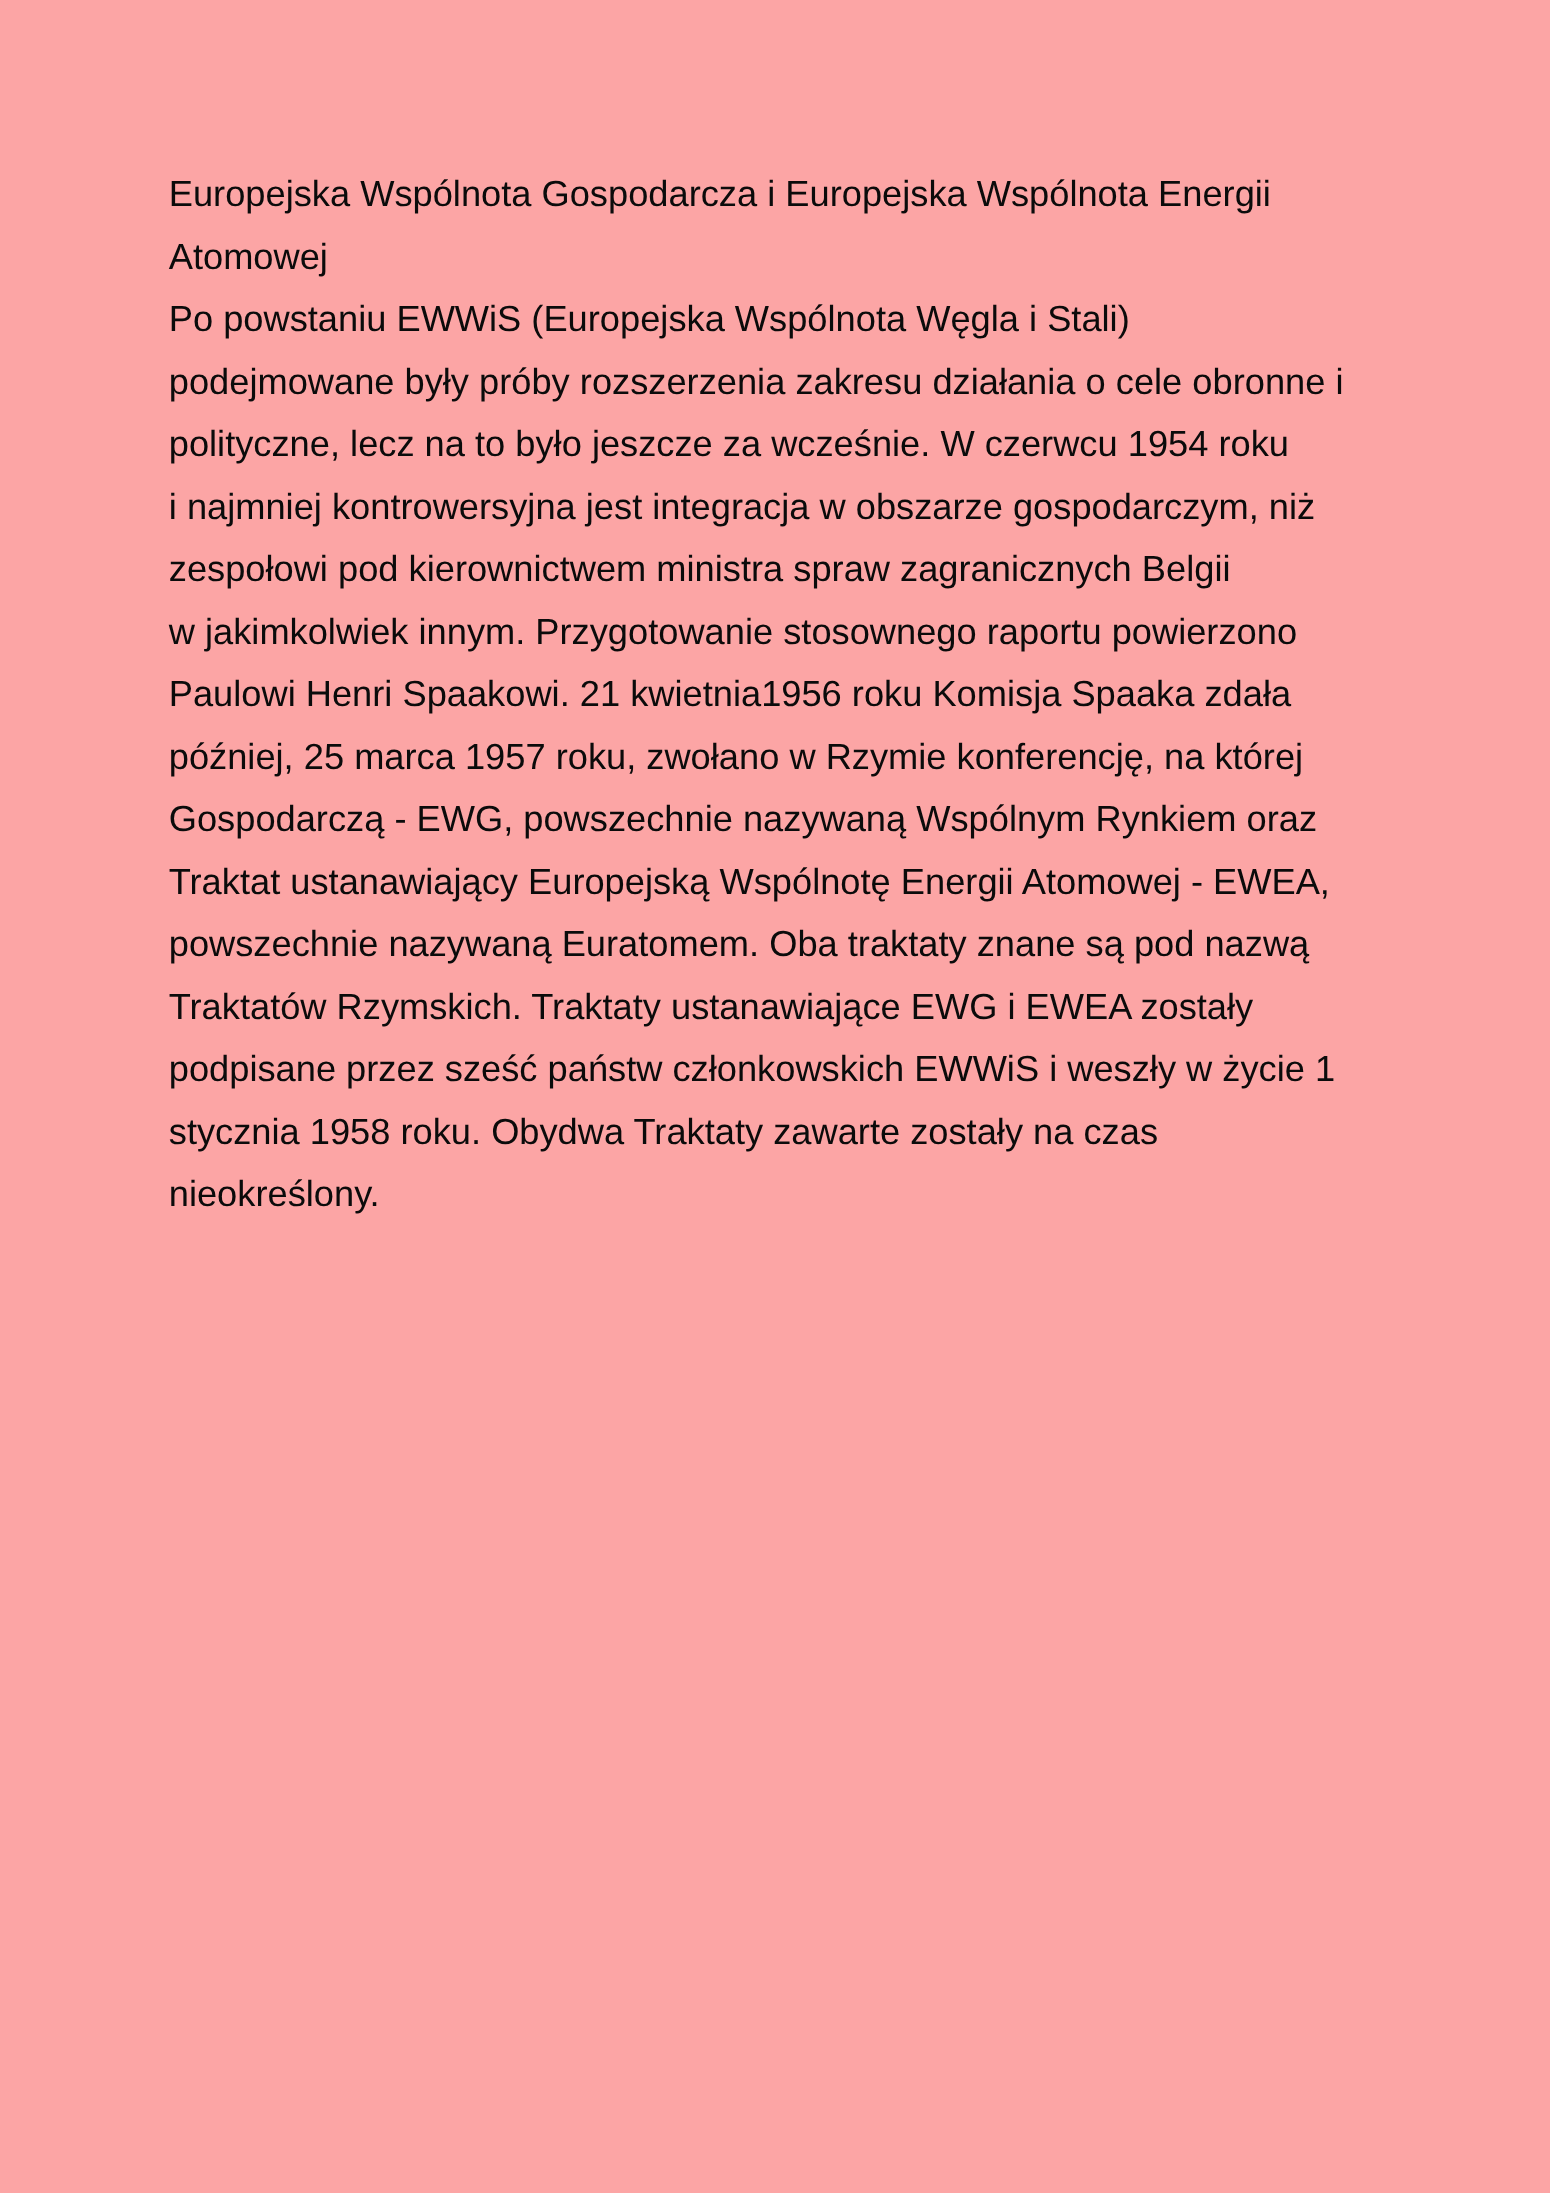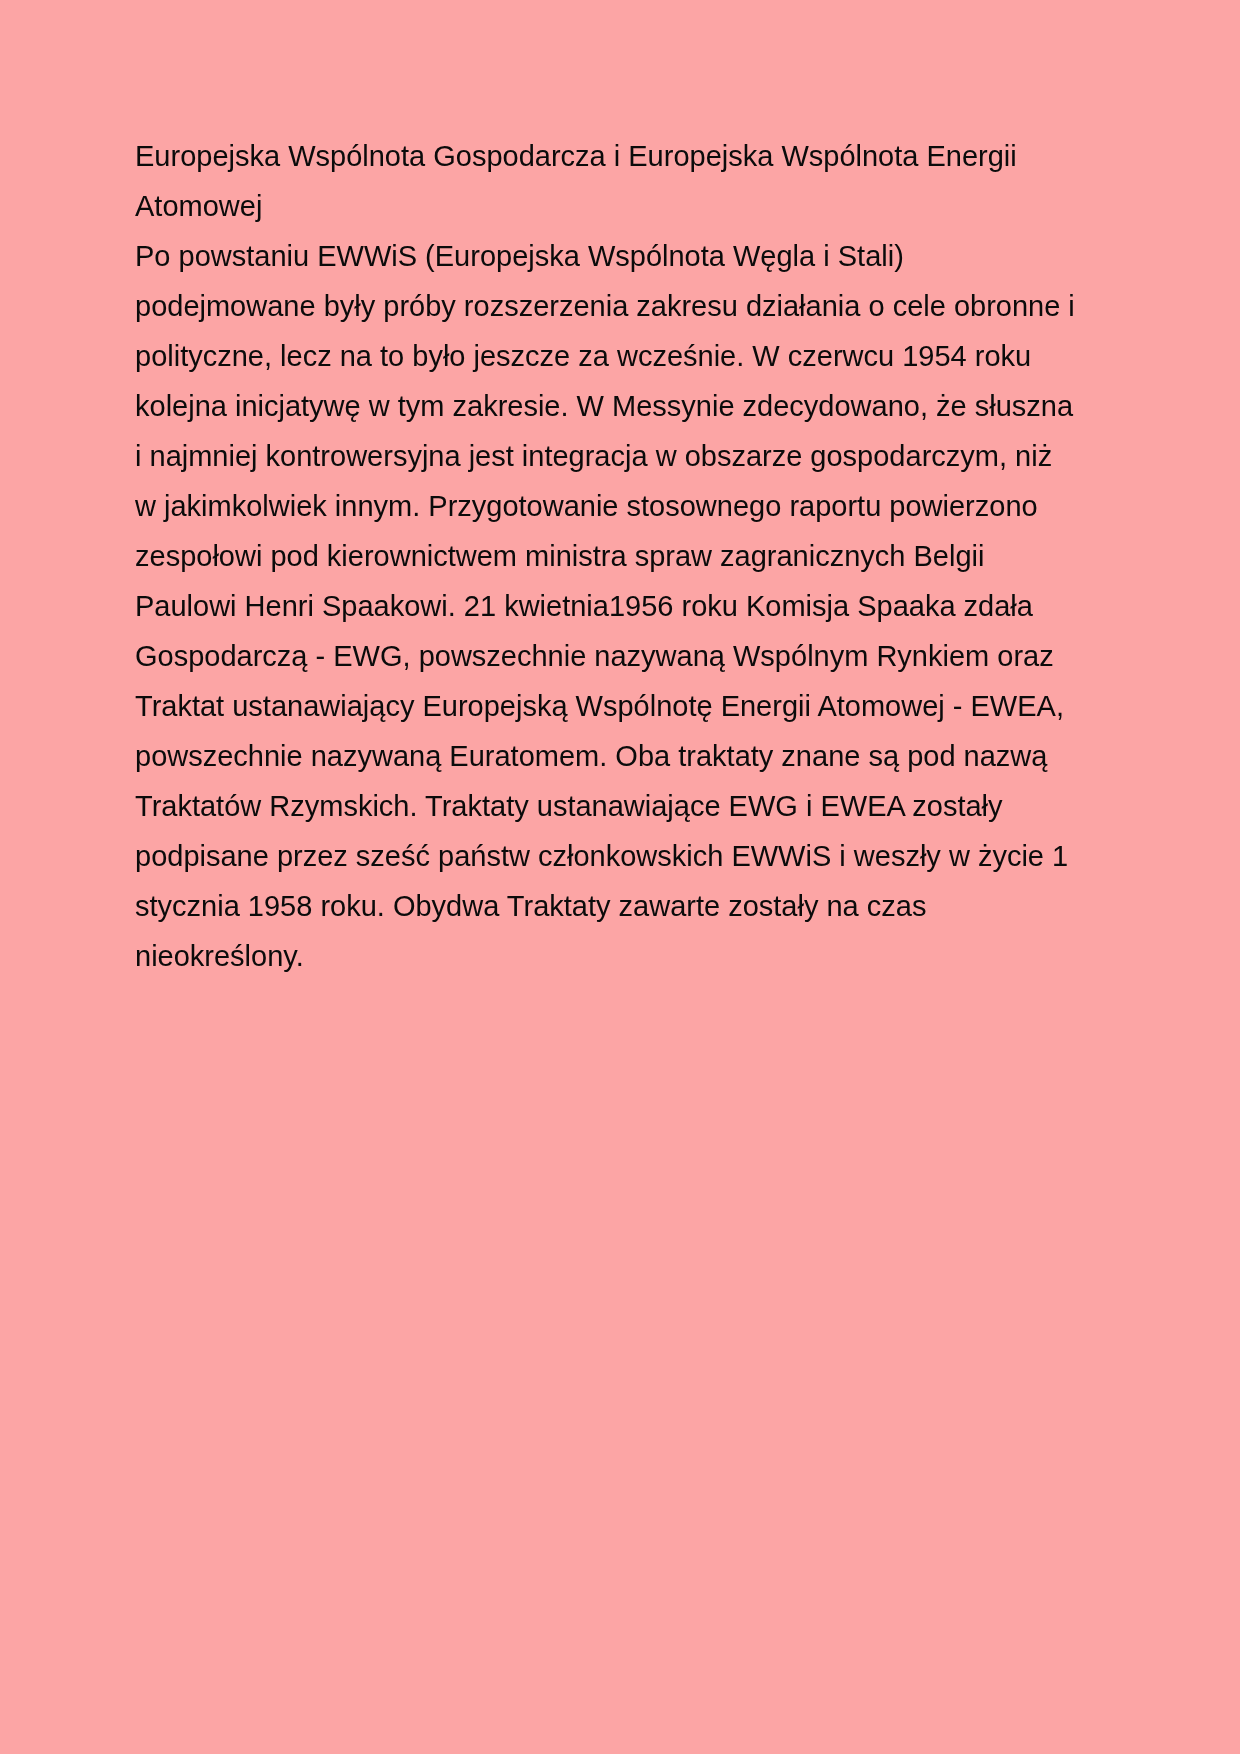--- a/index.html
+++ b/index.html
@@ -42,25 +42,25 @@
 </head>
 <body>
 
 <div class="page">
   <div class="text-block">
       <div class="text-line">Europejska Wspólnota Gospodarcza i Europejska Wspólnota Energii</div>
       <div class="text-line">Atomowej</div>
       <div class="text-line">Po powstaniu EWWiS (Europejska Wspólnota Węgla i Stali)</div>
       <div class="text-line">podejmowane były próby rozszerzenia zakresu działania o cele obronne i</div>
       <div class="text-line">polityczne, lecz na to było jeszcze za wcześnie. W czerwcu 1954 roku</div>
-      <div class="text-line">kolejna inicjatywę w tym zakresie. W Messynie zdecydowano, że słuszna</div>
       <div class="text-line">i najmniej kontrowersyjna jest integracja w obszarze gospodarczym, niż</div>
+      <div class="text-line">zespołowi pod kierownictwem ministra spraw zagranicznych Belgii</div>
       <div class="text-line">w jakimkolwiek innym. Przygotowanie stosownego raportu powierzono</div>
-      <div class="text-line">zespołowi pod kierownictwem ministra spraw zagranicznych Belgii</div>
       <div class="text-line">Paulowi Henri Spaakowi. 21 kwietnia1956 roku Komisja Spaaka zdała</div>
+      <div class="text-line">później, 25 marca 1957 roku, zwołano w Rzymie konferencję, na której</div>
       <div class="text-line">Gospodarczą - EWG, powszechnie nazywaną Wspólnym Rynkiem oraz</div>
       <div class="text-line">Traktat ustanawiający Europejską Wspólnotę Energii Atomowej - EWEA,</div>
       <div class="text-line">powszechnie nazywaną Euratomem. Oba traktaty znane są pod nazwą</div>
       <div class="text-line">Traktatów Rzymskich. Traktaty ustanawiające EWG i EWEA zostały</div>
       <div class="text-line">podpisane przez sześć państw członkowskich EWWiS i weszły w życie 1</div>
       <div class="text-line">stycznia 1958 roku. Obydwa Traktaty zawarte zostały na czas</div>
       <div class="text-line">nieokreślony.</div>
     </div>
 </div>
 

